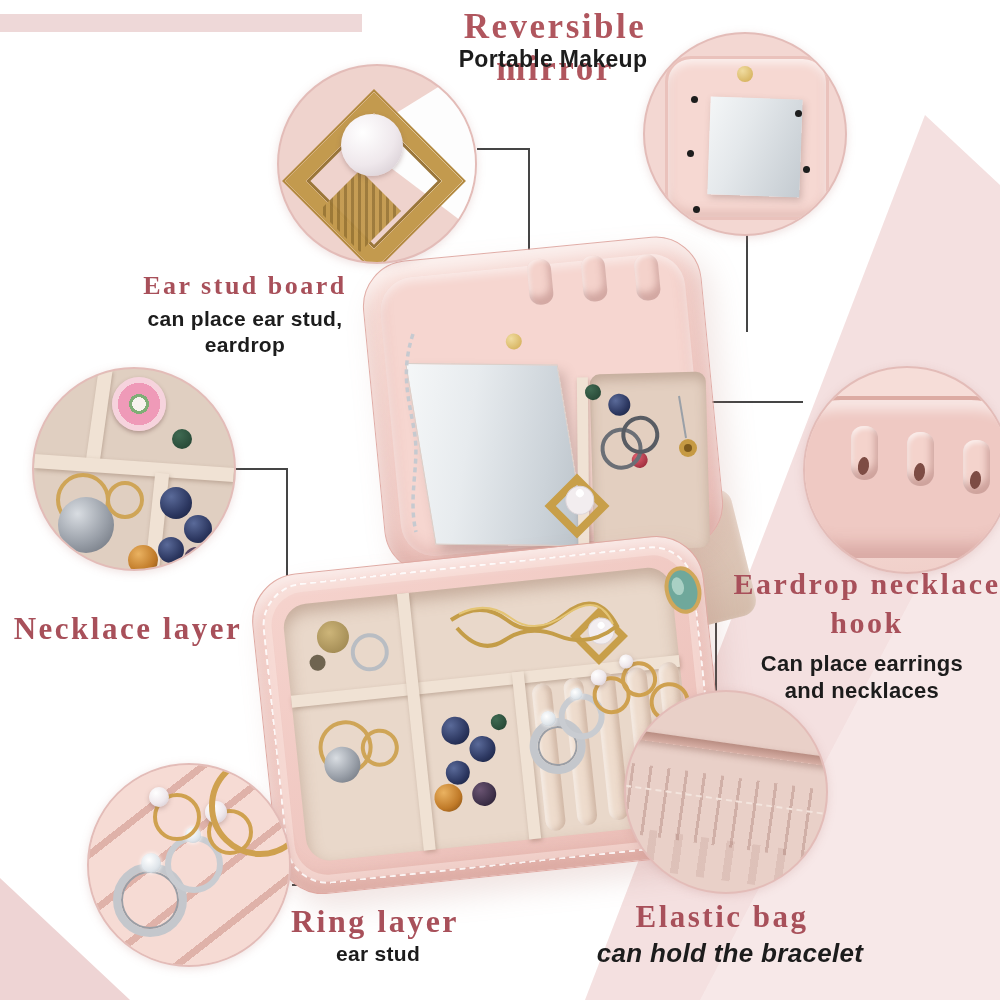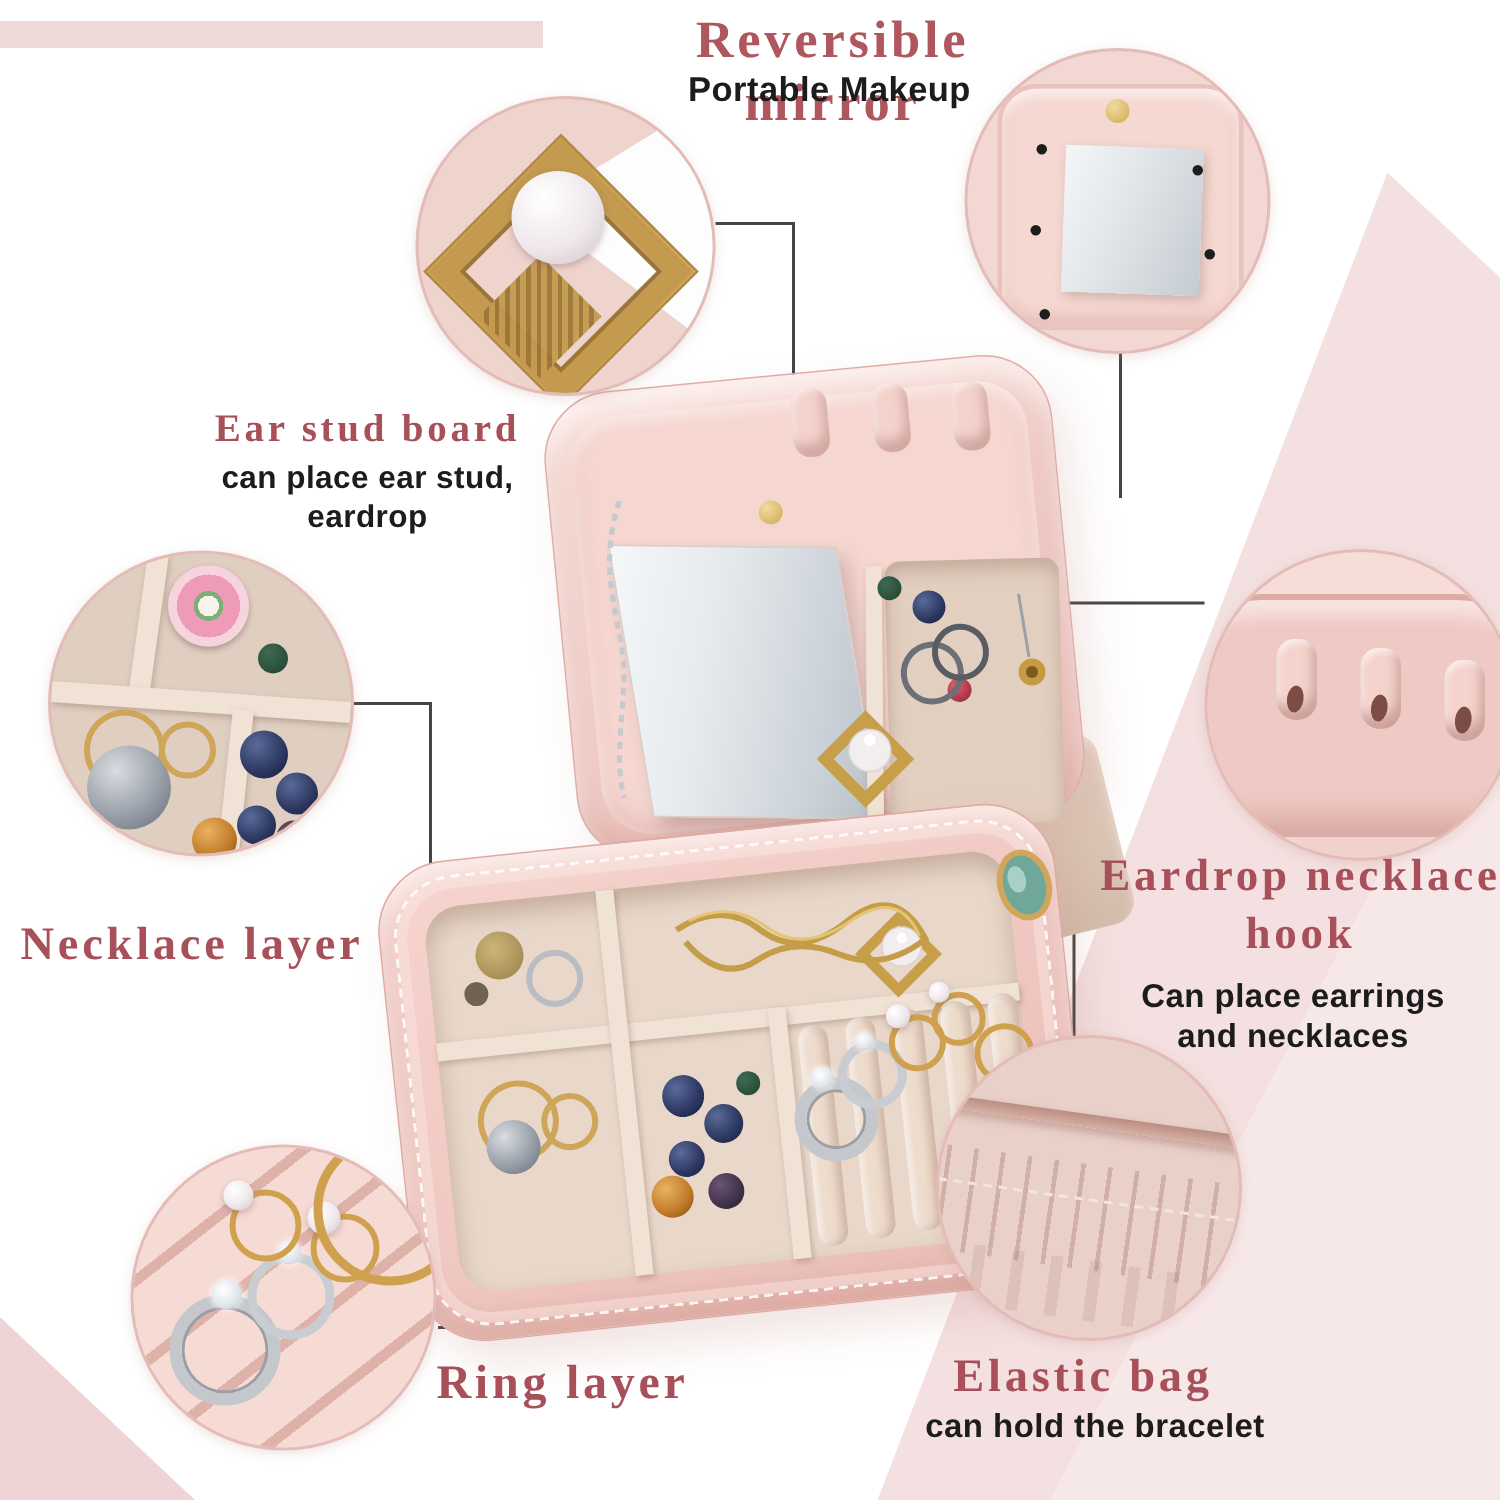--- a/index.html
+++ b/index.html
@@ -287,16 +287,17 @@
   <div>Eardrop necklace</div>
   <div>hook</div>
 </div>
 <div class="abs desc" style="left:712px;top:650px;width:300px;font-size:22px;line-height:27px;">
   <div>Can place earrings</div>
   <div>and necklaces</div>
 </div>
 
 <div class="abs serif-title" style="left:225px;top:902px;width:300px;font-size:32px;">Ring layer</div>
 <div class="abs desc" style="left:228px;top:941px;width:300px;font-size:21px;line-height:25px;">
+  <div>ear stud</div>
 </div>
 
 <div class="abs serif-title" style="left:572px;top:898px;width:300px;font-size:31px;">Elastic bag</div>
-<div class="abs desc" style="left:580px;top:938px;width:300px;font-size:22px;">can hold the bracelet</div>
+<div class="abs desc" style="left:580px;top:938px;width:300px;font-size:26px;font-style:italic;">can hold the bracelet</div>
 
 </body></html>

